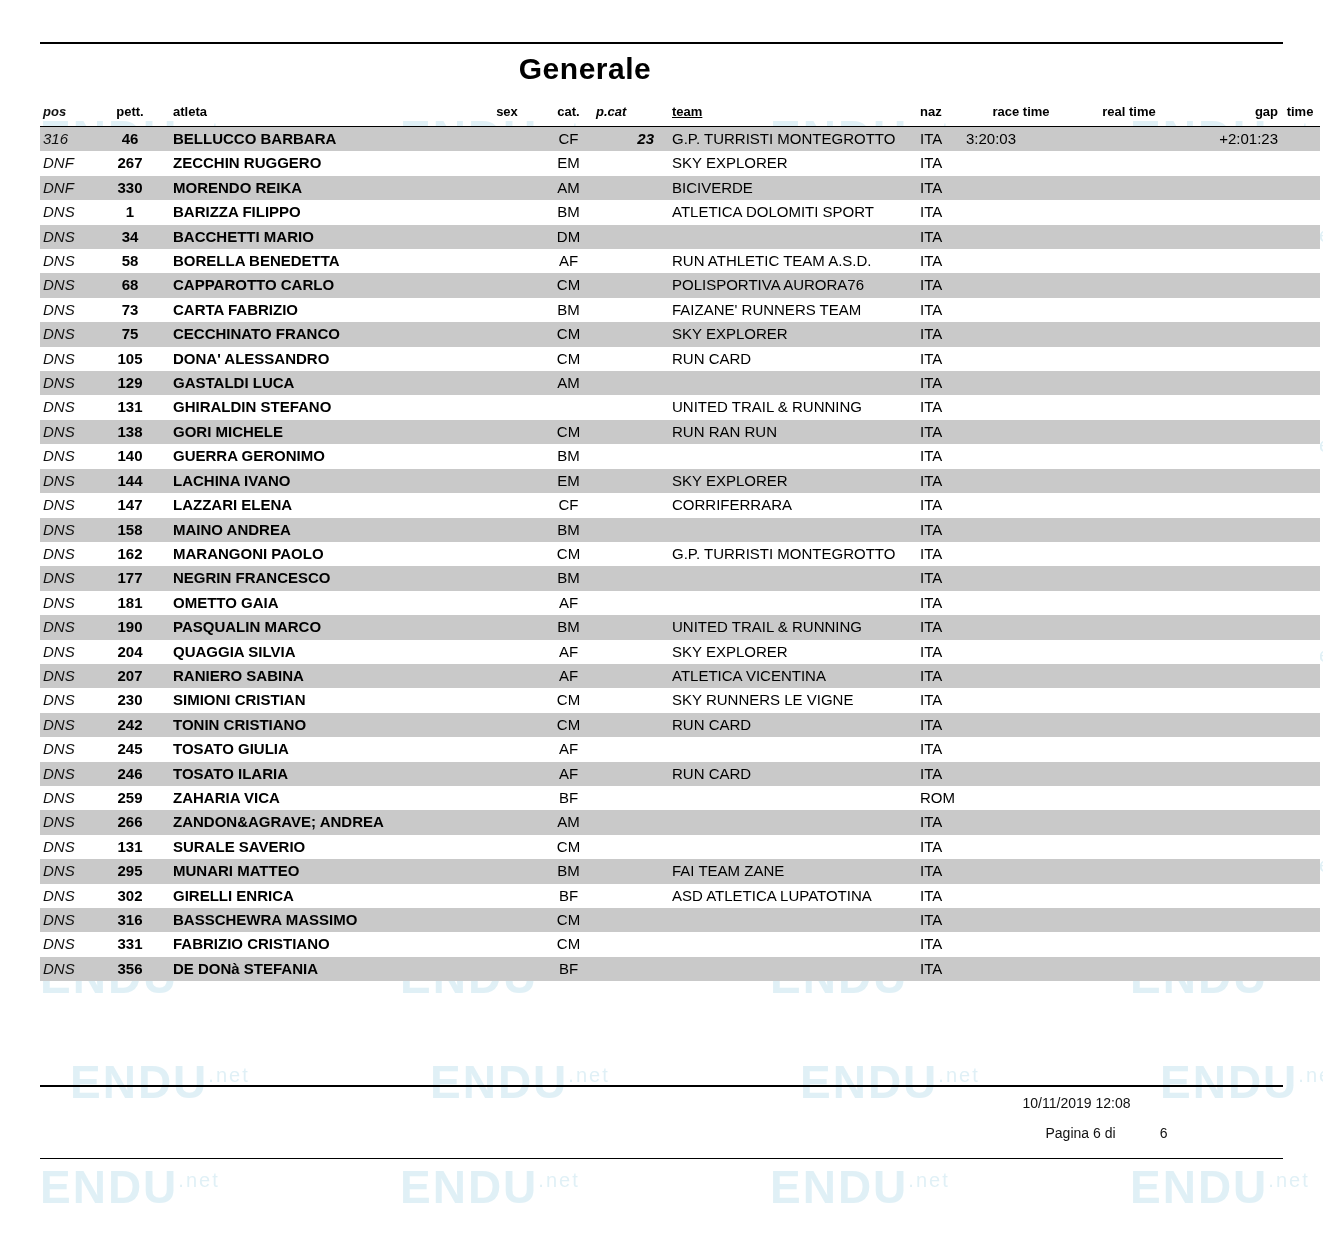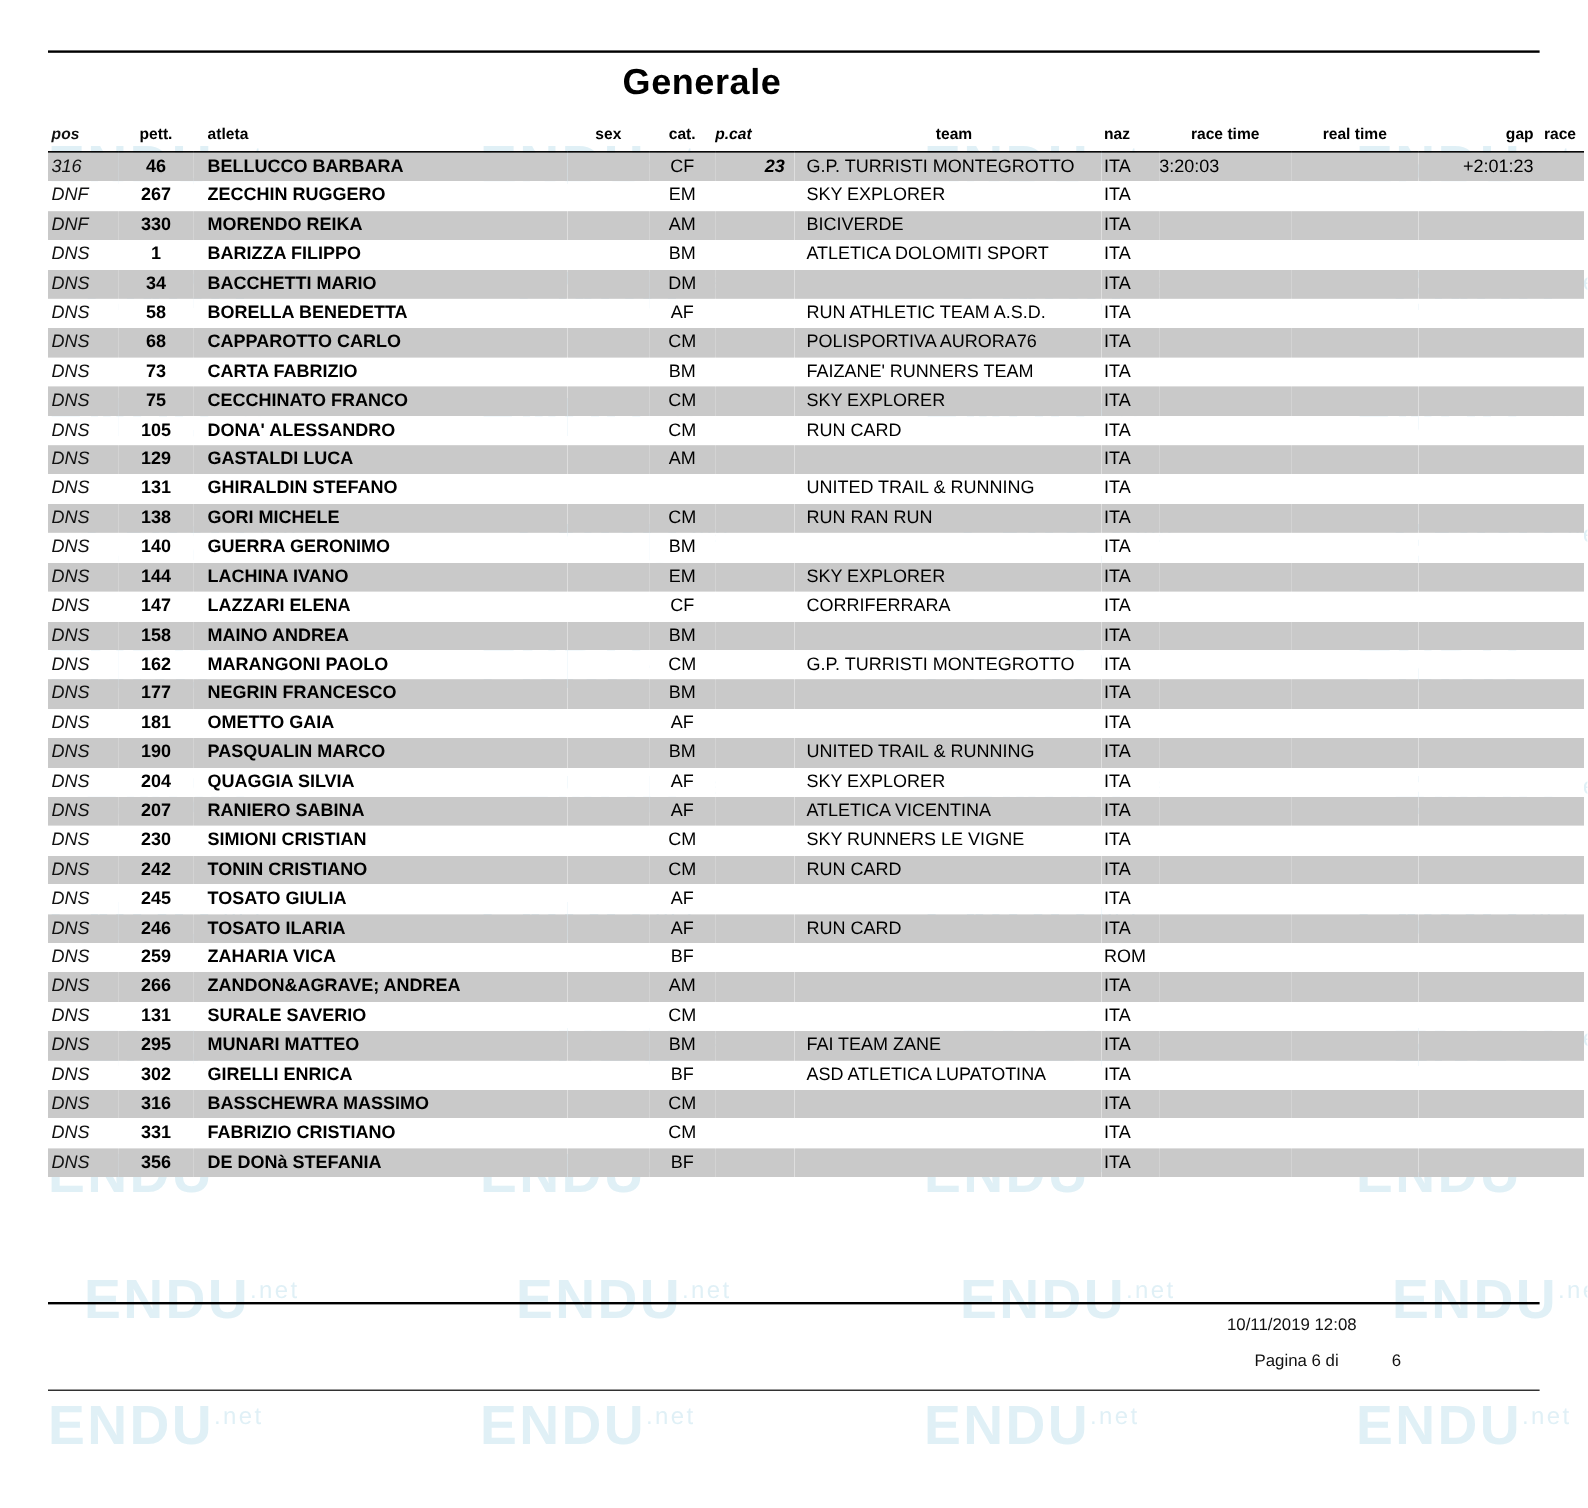--- a/index.html
+++ b/index.html
@@ -116,21 +116,21 @@
   .c-real  { width: 106px; text-align: center; font-size: 14.5px; }
   .c-gap   { width: 96px;  text-align: right;  padding-right: 2px !important; font-size: 13.5px; }
   .c-media { width: 40px;  text-align: right;  font-size: 13.5px; }
 
   th.c-pos   { text-align: left; padding-left: 3px; }
   th.c-pett  { text-align: center; }
   th.c-atleta{ text-align: left; padding-left: 12px; }
   th.c-sex   { text-align: center; }
   th.c-cat   { text-align: center; }
   th.c-pcat  { text-align: left; padding-left: 2px; }
-  th.c-team  { text-align: center; padding-left: 2px; }
+  th.c-team  { text-align: left; padding-left: 2px; text-decoration: underline; }
   th.c-naz   { text-align: left; padding-left: 2px; }
   th.c-race  { text-align: center; }
   th.c-real  { }
   th.c-gap   { text-align: right; padding-right: 4px; }
   th.c-media { text-align: center; white-space: normal; word-break: break-all; }
 
   td.two-line {
     height: 47px;
     line-height: 22px;
     white-space: normal;
@@ -245,21 +245,21 @@
           <th class="c-pett">pett.</th>
           <th class="c-atleta">atleta</th>
           <th class="c-sex">sex</th>
           <th class="c-cat">cat.</th>
           <th class="c-pcat">p.cat</th>
           <th class="c-team">team</th>
           <th class="c-naz">naz</th>
           <th class="c-race">race time</th>
           <th class="c-real">real time</th>
           <th class="c-gap">gap</th>
-          <th class="c-media">race</th>
+          <th class="c-media">time</th>
         </tr>
       </thead>
       <tbody id="results-body">
           <tr class="row-alt">
             <td class="c-pos">316</td>
             <td class="c-pett">46</td>
             <td class="c-atleta">BELLUCCO BARBARA</td>
             <td class="c-sex"></td>
             <td class="c-cat">CF</td>
             <td class="c-pcat">23</td>

